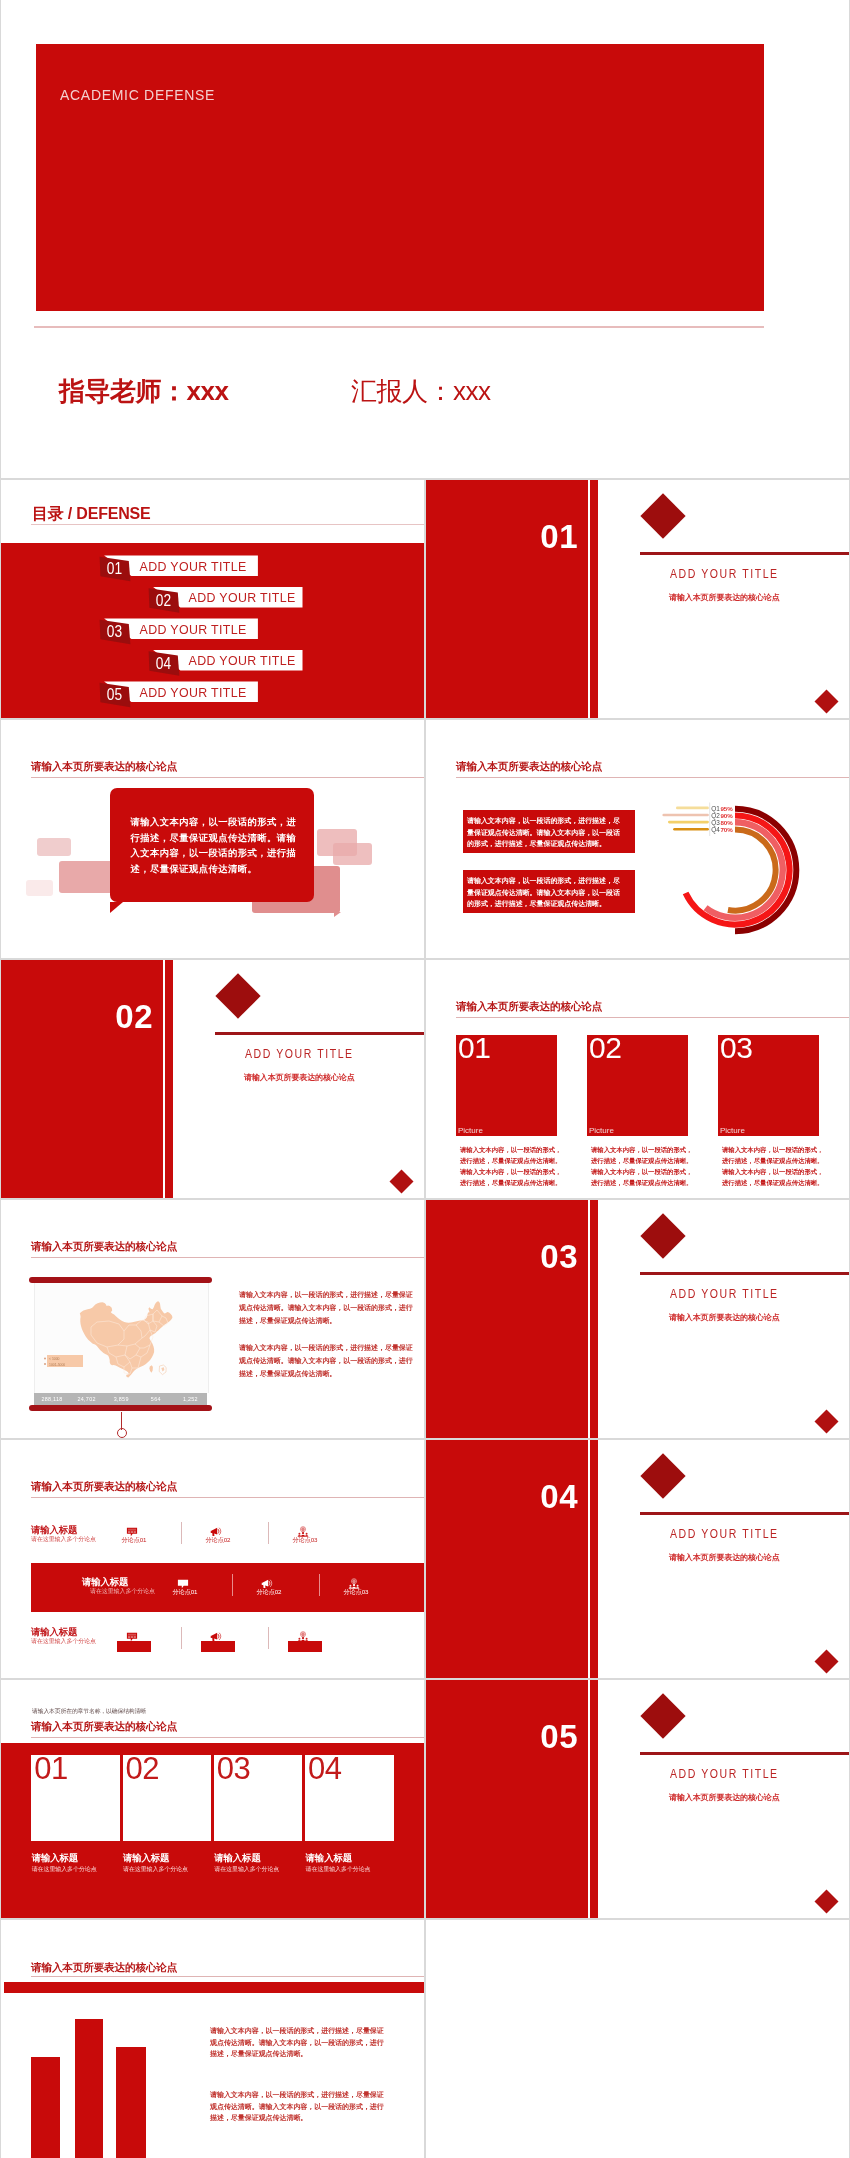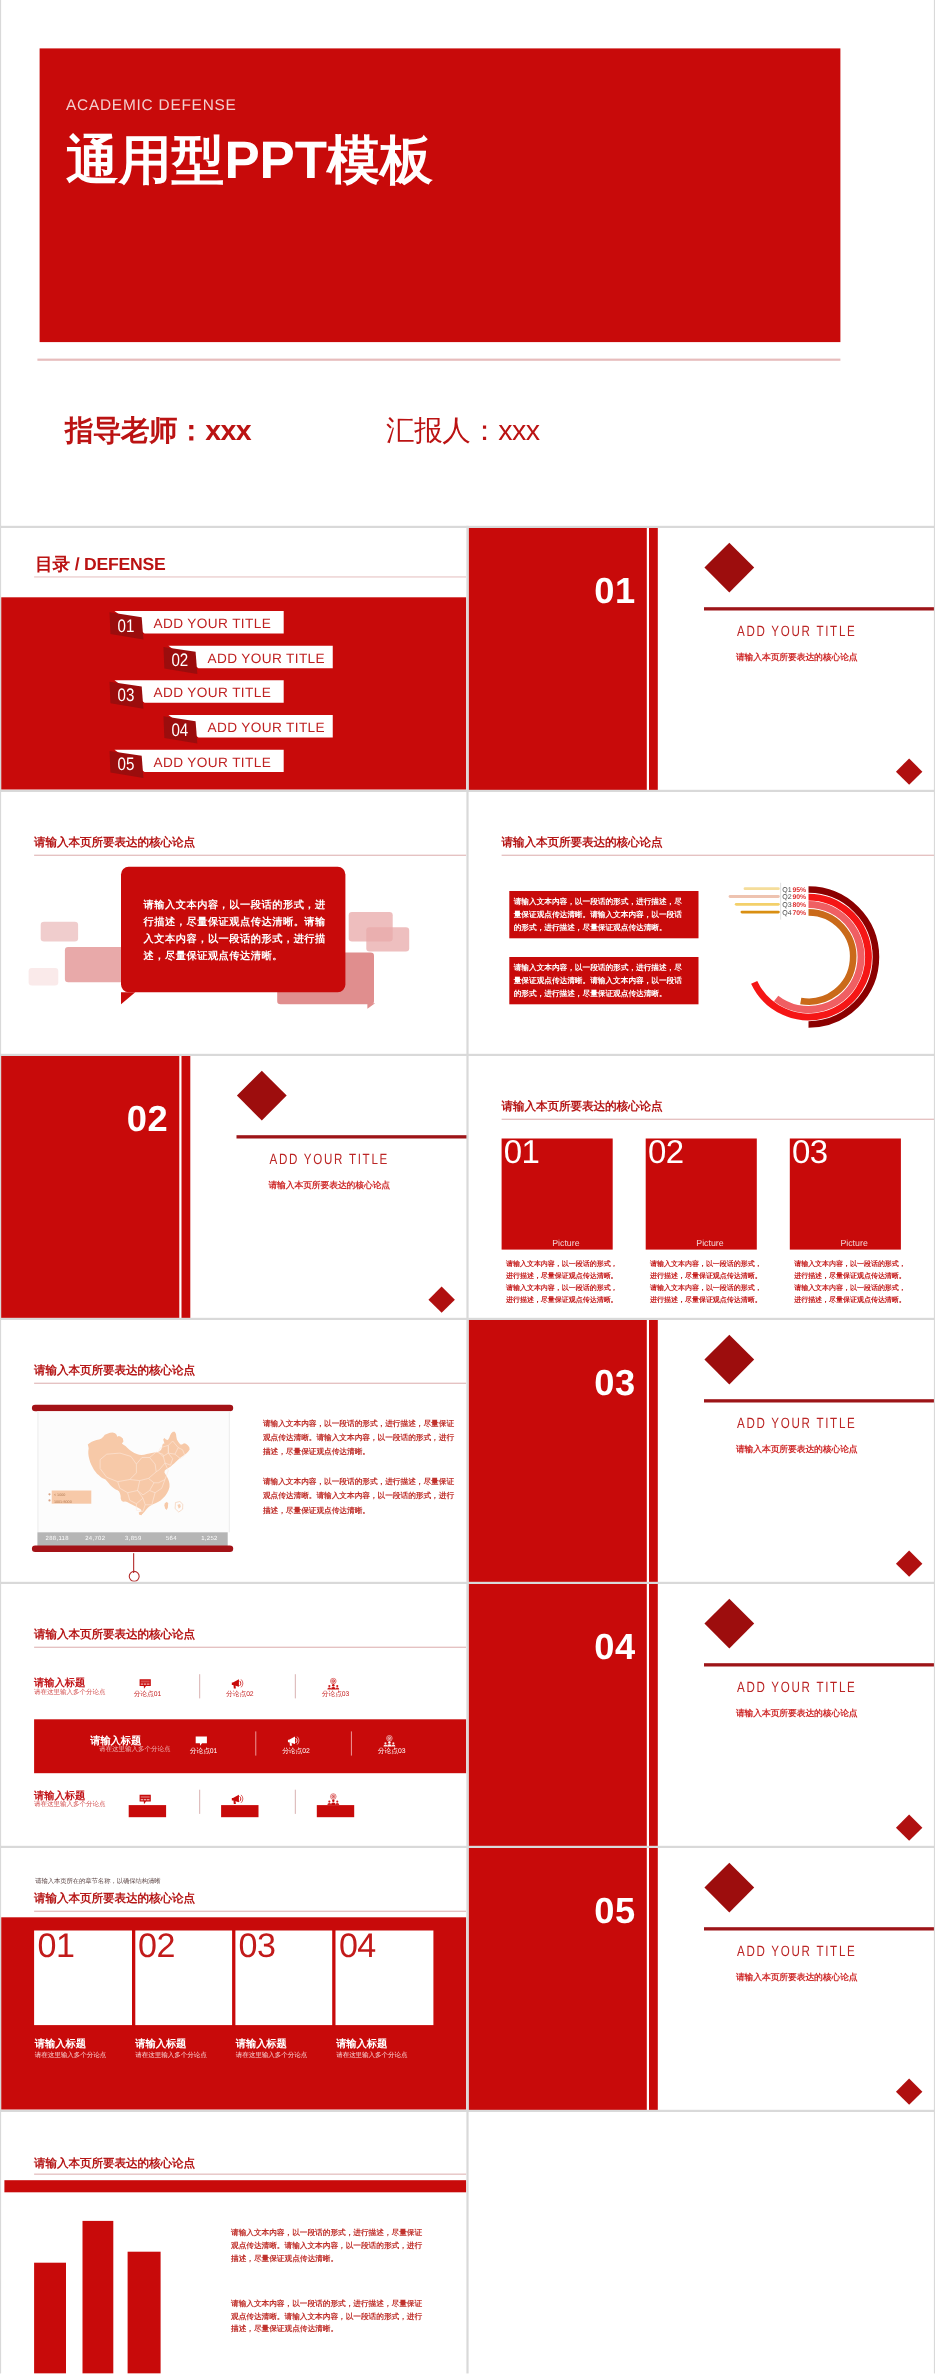--- a/index.html
+++ b/index.html
@@ -53,21 +53,21 @@
 
   
   #s-radial{left:426px;top:720px;width:424px;height:238px;}
   .rb-box{position:absolute;left:37px;background:#c80a0a;}
   .rb-txt{position:absolute;font-size:7.0px;line-height:11.5px;color:#fff;font-weight:bold;width:158px;letter-spacing:-.05px;}
 
   
   #s-cards3{left:426px;top:960px;width:424px;height:238px;}
   .p3{position:absolute;top:75px;width:101px;height:101px;background:#c80a0a;}
   .p3-num{position:absolute;top:73px;font-size:30px;line-height:30px;color:#fff;font-weight:400;letter-spacing:-.5px;}
-  .p3-cap{position:absolute;top:166px;font-size:8px;color:#f2d6d6;line-height:10px;margin-left:44px;}
+  .p3-cap{position:absolute;top:166px;font-size:8px;color:#f2d6d6;line-height:10px;}
   .p3-desc{position:absolute;top:184px;width:104px;font-size:6.4px;line-height:11px;color:#c51d1d;font-weight:bold;letter-spacing:-.05px;}
 
   
   #s-map{left:1px;top:1200px;width:423px;height:238px;}
   .mp-bar{position:absolute;background:#a31217;border-radius:3px;}
   .mp-screen{position:absolute;left:33px;top:83px;width:173px;height:110px;background:#fcfcfc;border-left:1px solid #eee;border-right:1px solid #eee;}
   .mp-gray{position:absolute;left:33px;top:193px;width:173px;height:13px;background:#b5b5b5;}
   .mp-val{position:absolute;font-size:5.4px;color:#fff;letter-spacing:.3px;top:196.4px;text-align:center;}
   .mp-string{position:absolute;left:120px;top:212px;width:1.2px;height:18px;background:#b32b2b;}
   .mp-ring{position:absolute;left:115.6px;top:228px;width:8px;height:8px;border:1.2px solid #b32b2b;border-radius:50%;}
@@ -110,21 +110,20 @@
 </style>
 </head>
 <body>
 
 <div class="page">
 
   <div class="slide" id="s-title">
     <div class="t-banner"></div>
     <div class="t-eyebrow">ACADEMIC  DEFENSE</div>
     <div class="t-h1">
-      <div>通用型PPT模板</div>
     </div>
     <div class="t-rule"></div>
     <div class="t-advisor">指导老师：xxx</div>
     <div class="t-presenter">汇报人：xxx</div>
   </div>
 
   <div class="slide" id="s-contents">
     <div class="c-head"><span>目录</span><span> / </span><span>DEFENSE</span></div>
     <div class="c-headline"></div>
     <div class="c-body"></div>

